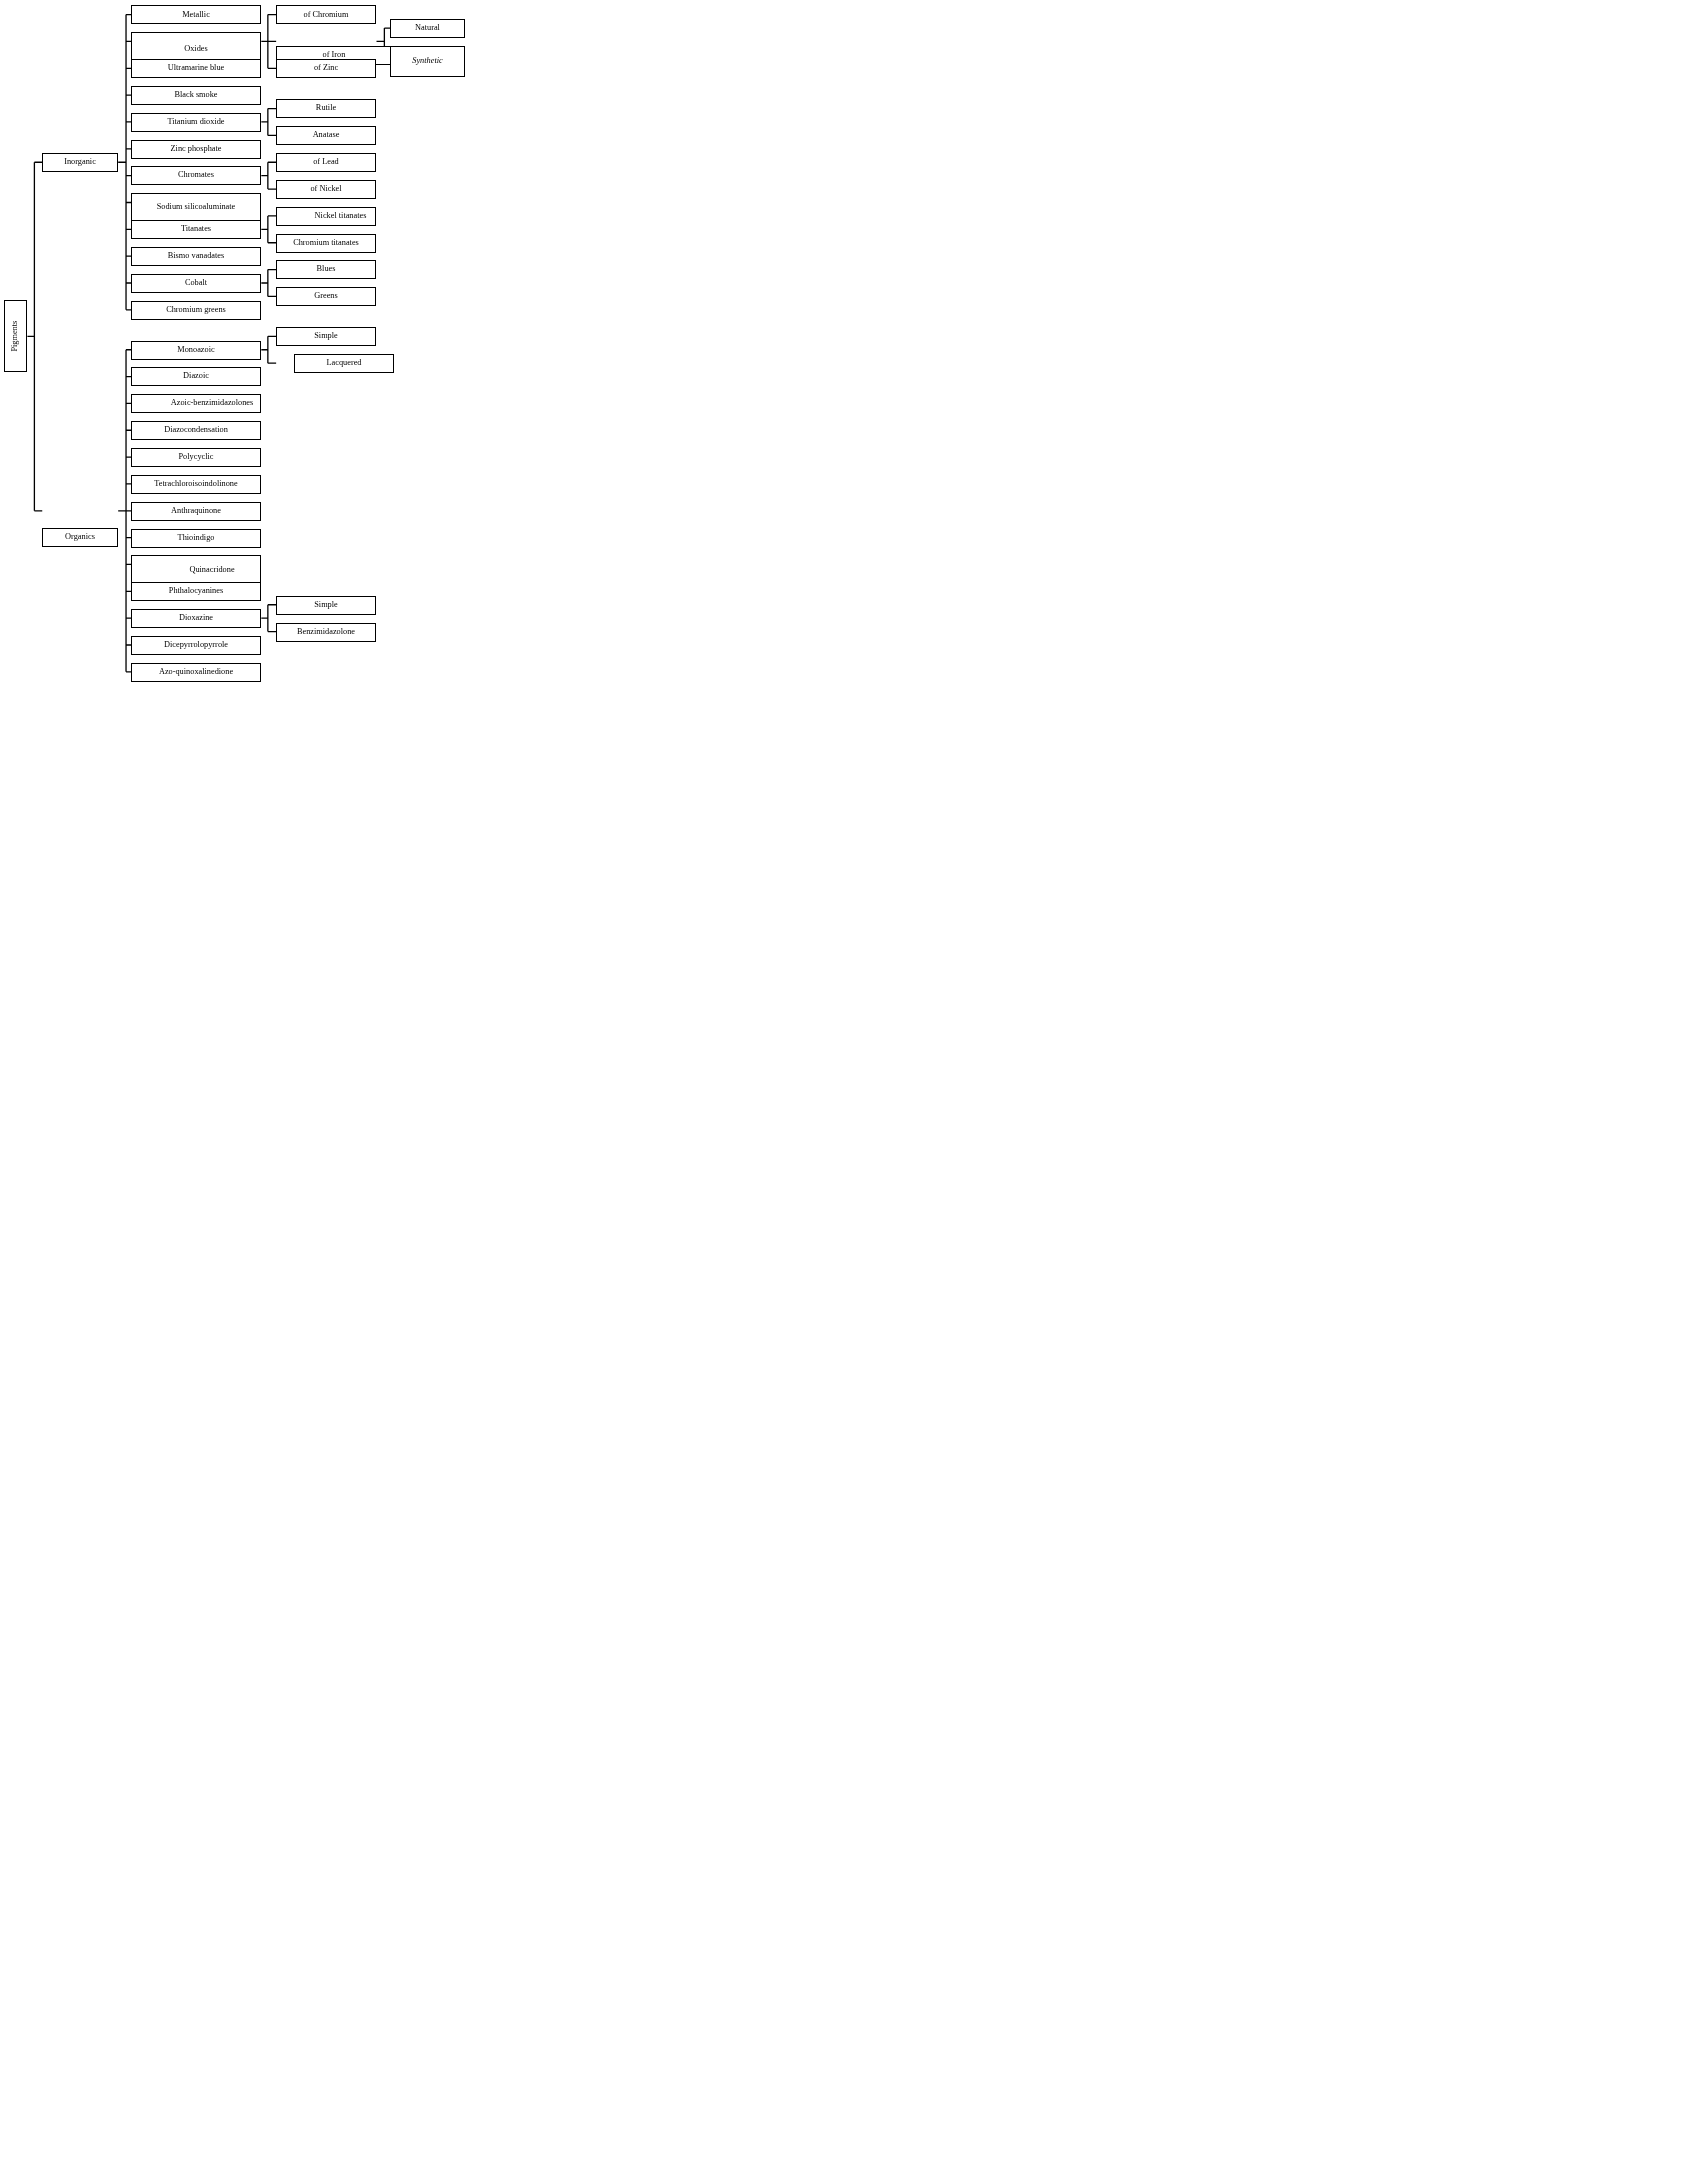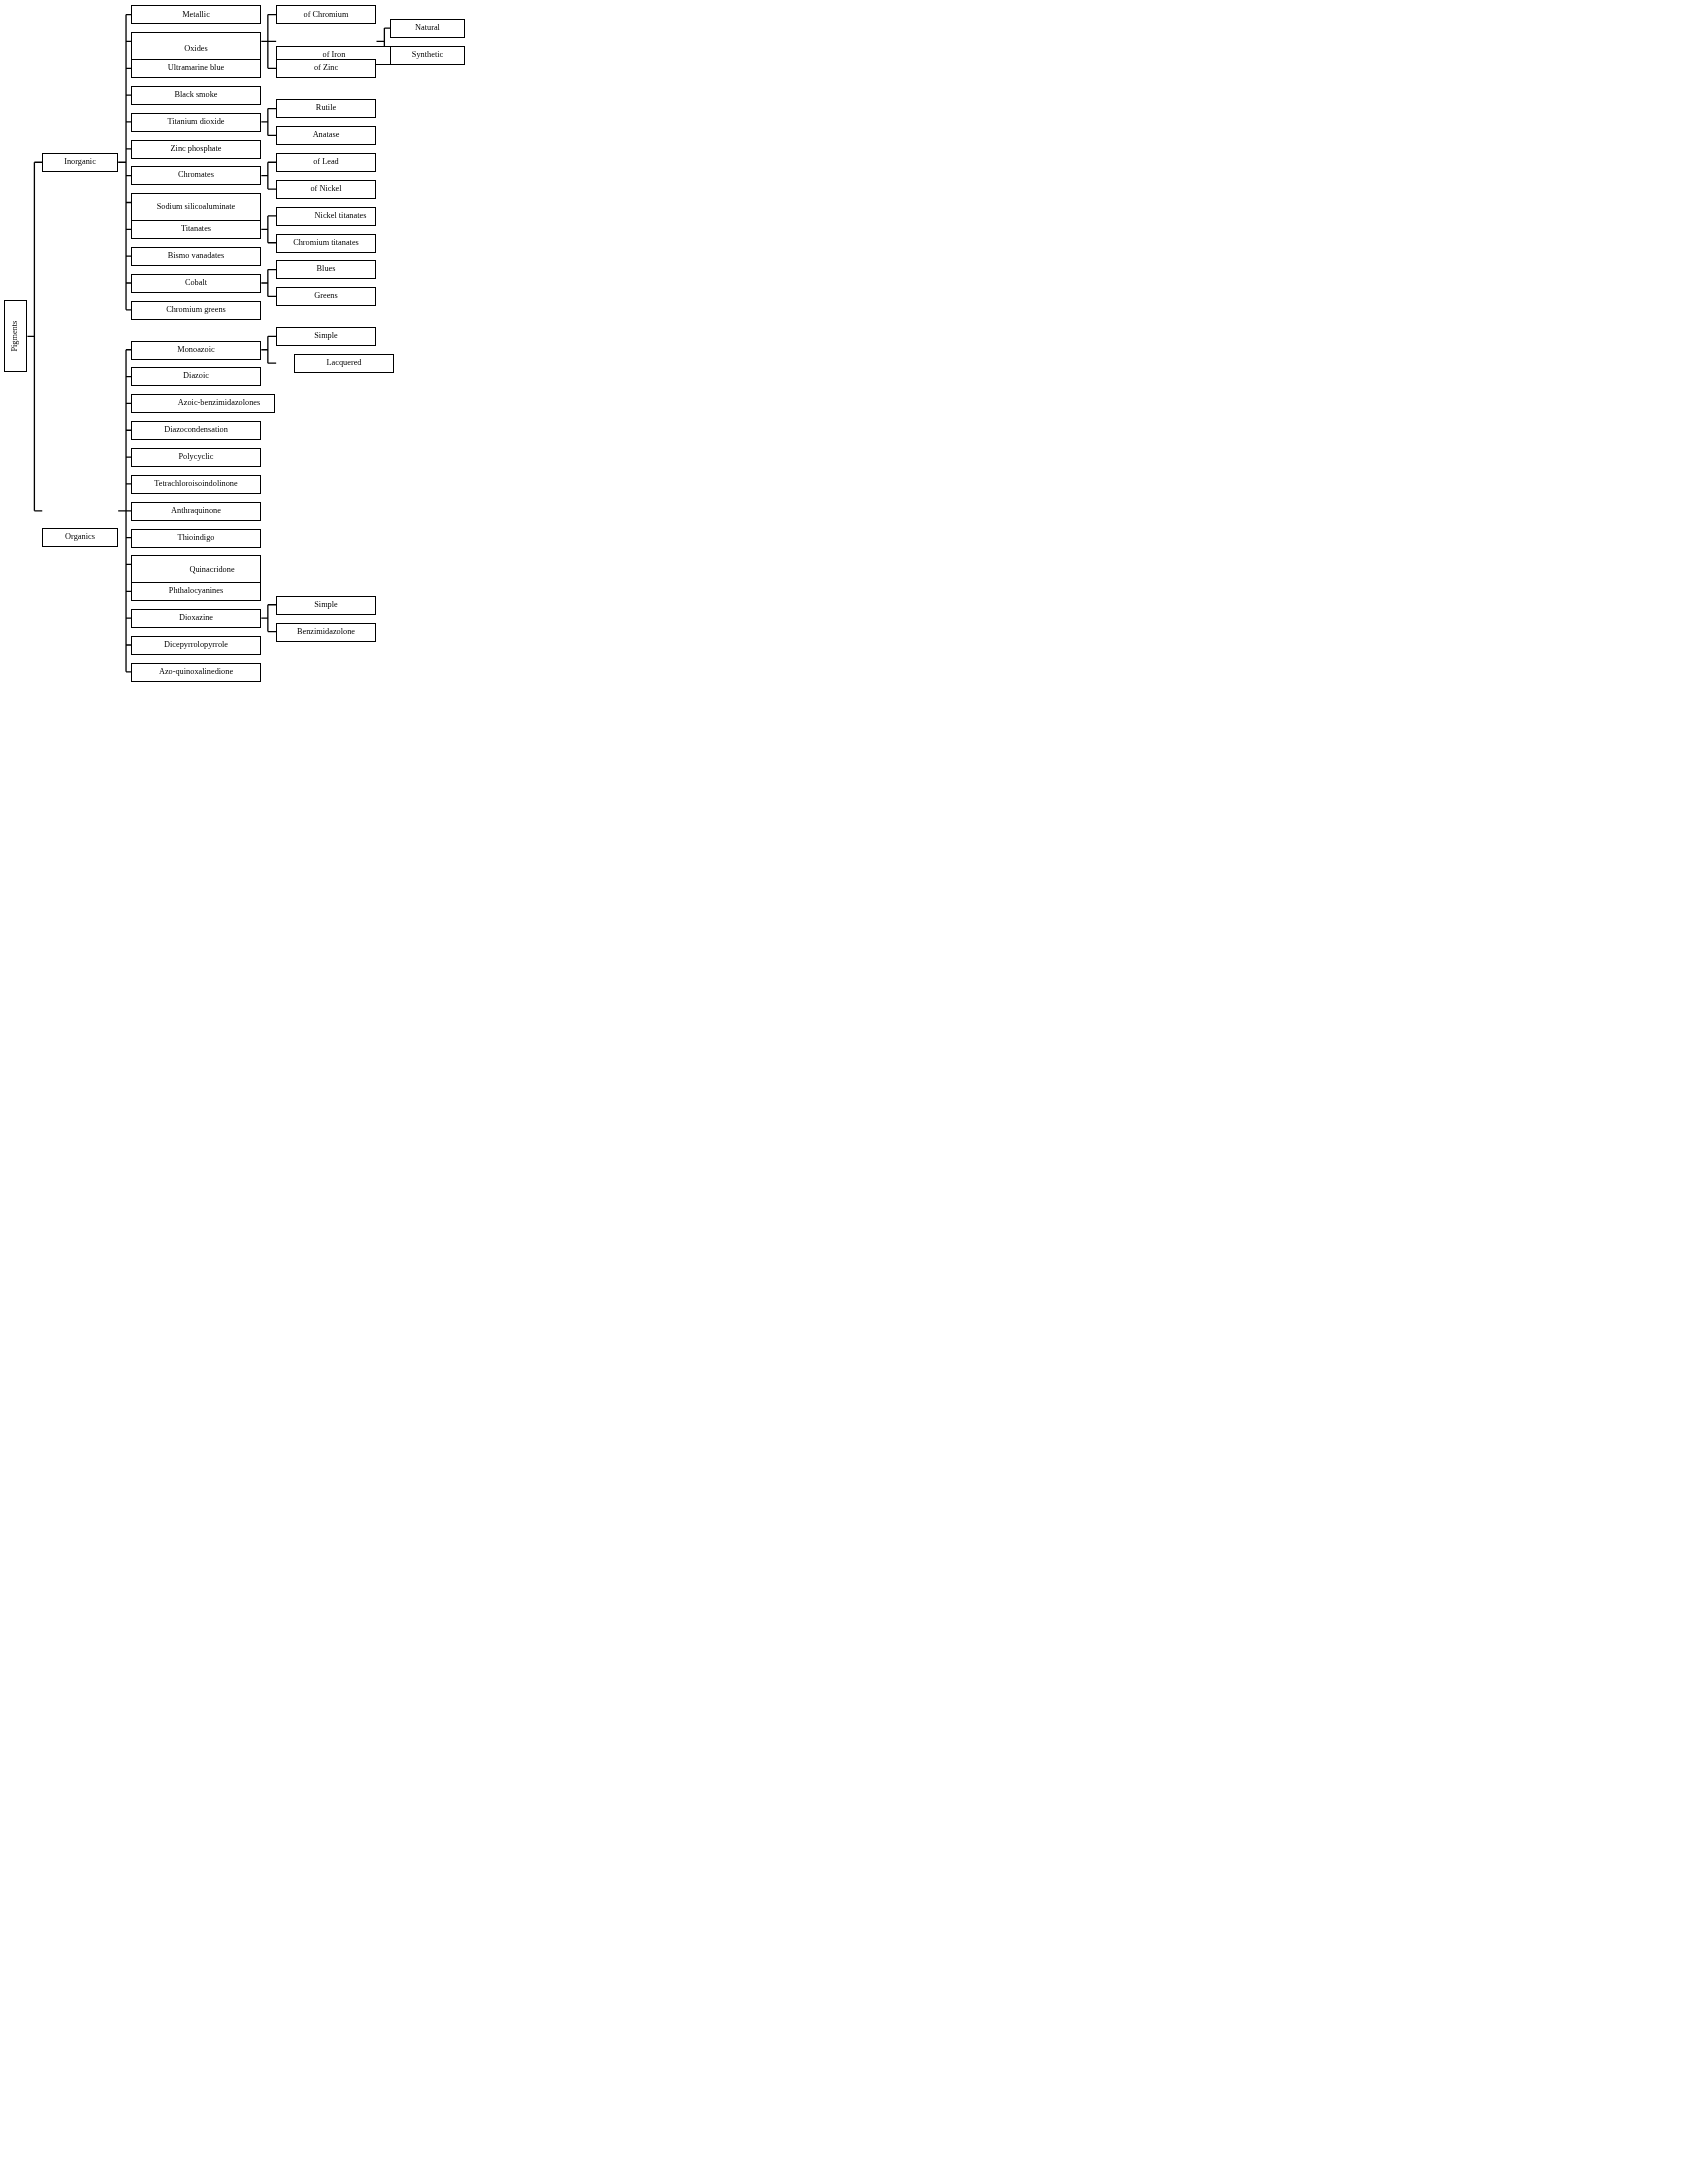--- a/index.html
+++ b/index.html
@@ -94,25 +94,25 @@
   <div class="node" style="left:276px;top:99px;width:100px;height:19px;">Rutile</div>
   <div class="node" style="left:276px;top:126px;width:100px;height:19px;">Anatase</div>
   <div class="node" style="left:276px;top:153px;width:100px;height:19px;">of Lead</div>
   <div class="node" style="left:276px;top:180px;width:100px;height:19px;">of Nickel</div>
   <div class="node" style="left:276px;top:207px;width:100px;height:19px;padding-left:29px;">Nickel titanates</div>
   <div class="node" style="left:276px;top:234px;width:100px;height:19px;">Chromium titanates</div>
   <div class="node" style="left:276px;top:260px;width:100px;height:19px;">Blues</div>
   <div class="node" style="left:276px;top:287px;width:100px;height:19px;">Greens</div>
 
   <div class="node" style="left:390px;top:18.7px;width:75px;height:19px;">Natural</div>
-  <div class="node" style="left:390px;top:46px;width:75px;height:19px;">Synthetic</div>
+  <div class="node" style="left:390px;top:46px;width:75px;height:31px;font-style:italic;">Synthetic</div>
 
   <div class="node" style="left:131px;top:341px;width:130px;height:19px;">Monoazoic</div>
   <div class="node" style="left:131px;top:367px;width:130px;height:19px;">Diazoic</div>
-  <div class="node" style="left:131px;top:394px;width:144px;height:19px;padding-left:32px;">Azoic-benzimidazolones</div>
+  <div class="node" style="left:131px;top:394px;width:130px;height:19px;padding-left:32px;">Azoic-benzimidazolones</div>
   <div class="node" style="left:131px;top:421px;width:130px;height:19px;">Diazocondensation</div>
   <div class="node" style="left:131px;top:448px;width:130px;height:19px;">Polycyclic</div>
   <div class="node" style="left:131px;top:475px;width:130px;height:19px;">Tetrachloroisoindolinone</div>
   <div class="node" style="left:131px;top:502px;width:130px;height:19px;">Anthraquinone</div>
   <div class="node" style="left:131px;top:529px;width:130px;height:19px;">Thioindigo</div>
   <div class="node" style="left:131px;top:555px;width:130px;height:30px;padding-left:32px;">Quinacridone</div>
   <div class="node" style="left:131px;top:582px;width:130px;height:19px;">Phthalocyanines</div>
   <div class="node" style="left:131px;top:609px;width:130px;height:19px;">Dioxazine</div>
   <div class="node" style="left:131px;top:636px;width:130px;height:19px;">Dicepyrrolopyrrole</div>
   <div class="node" style="left:131px;top:663px;width:130px;height:19px;">Azo-quinoxalinedione</div>

